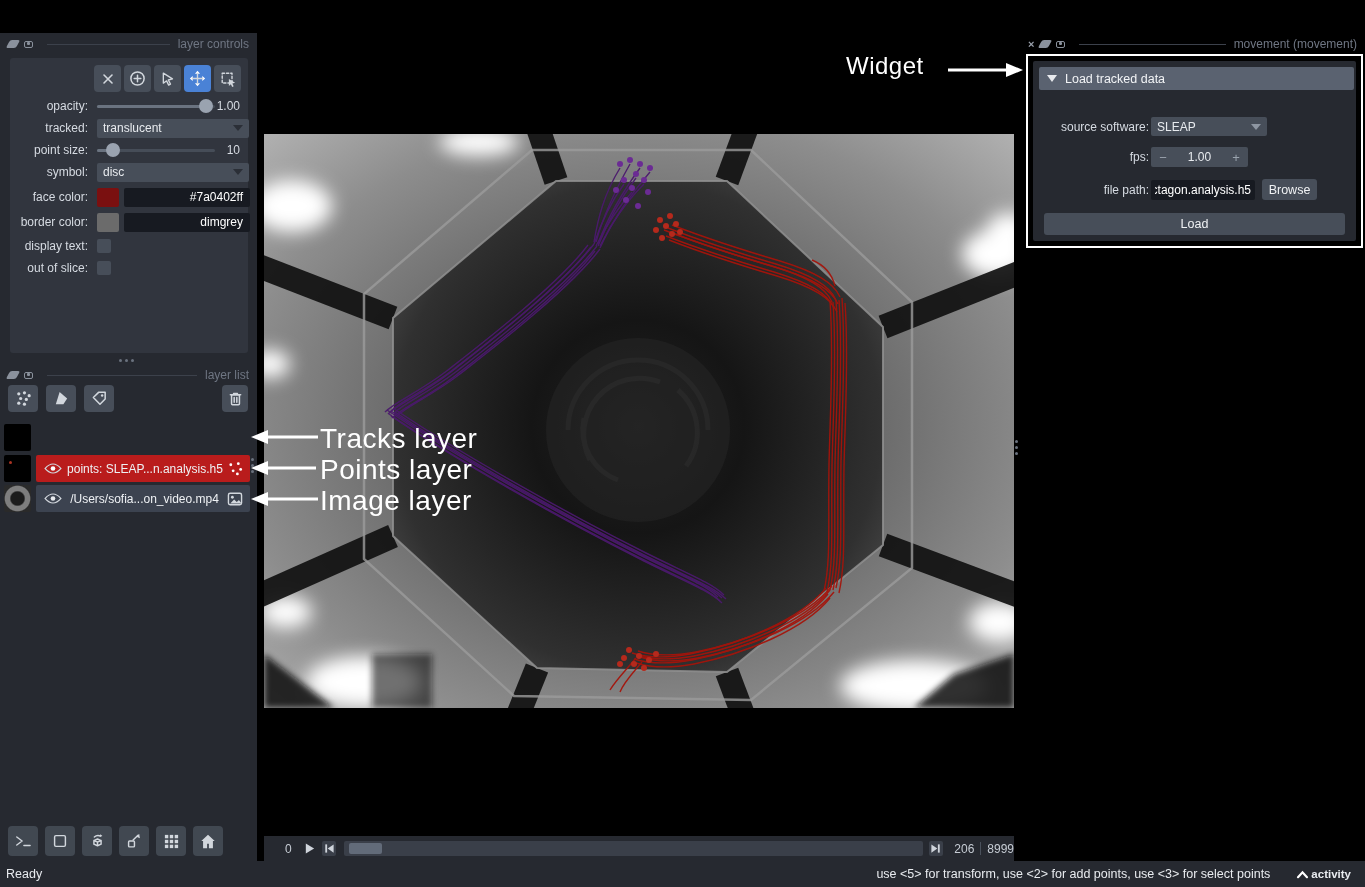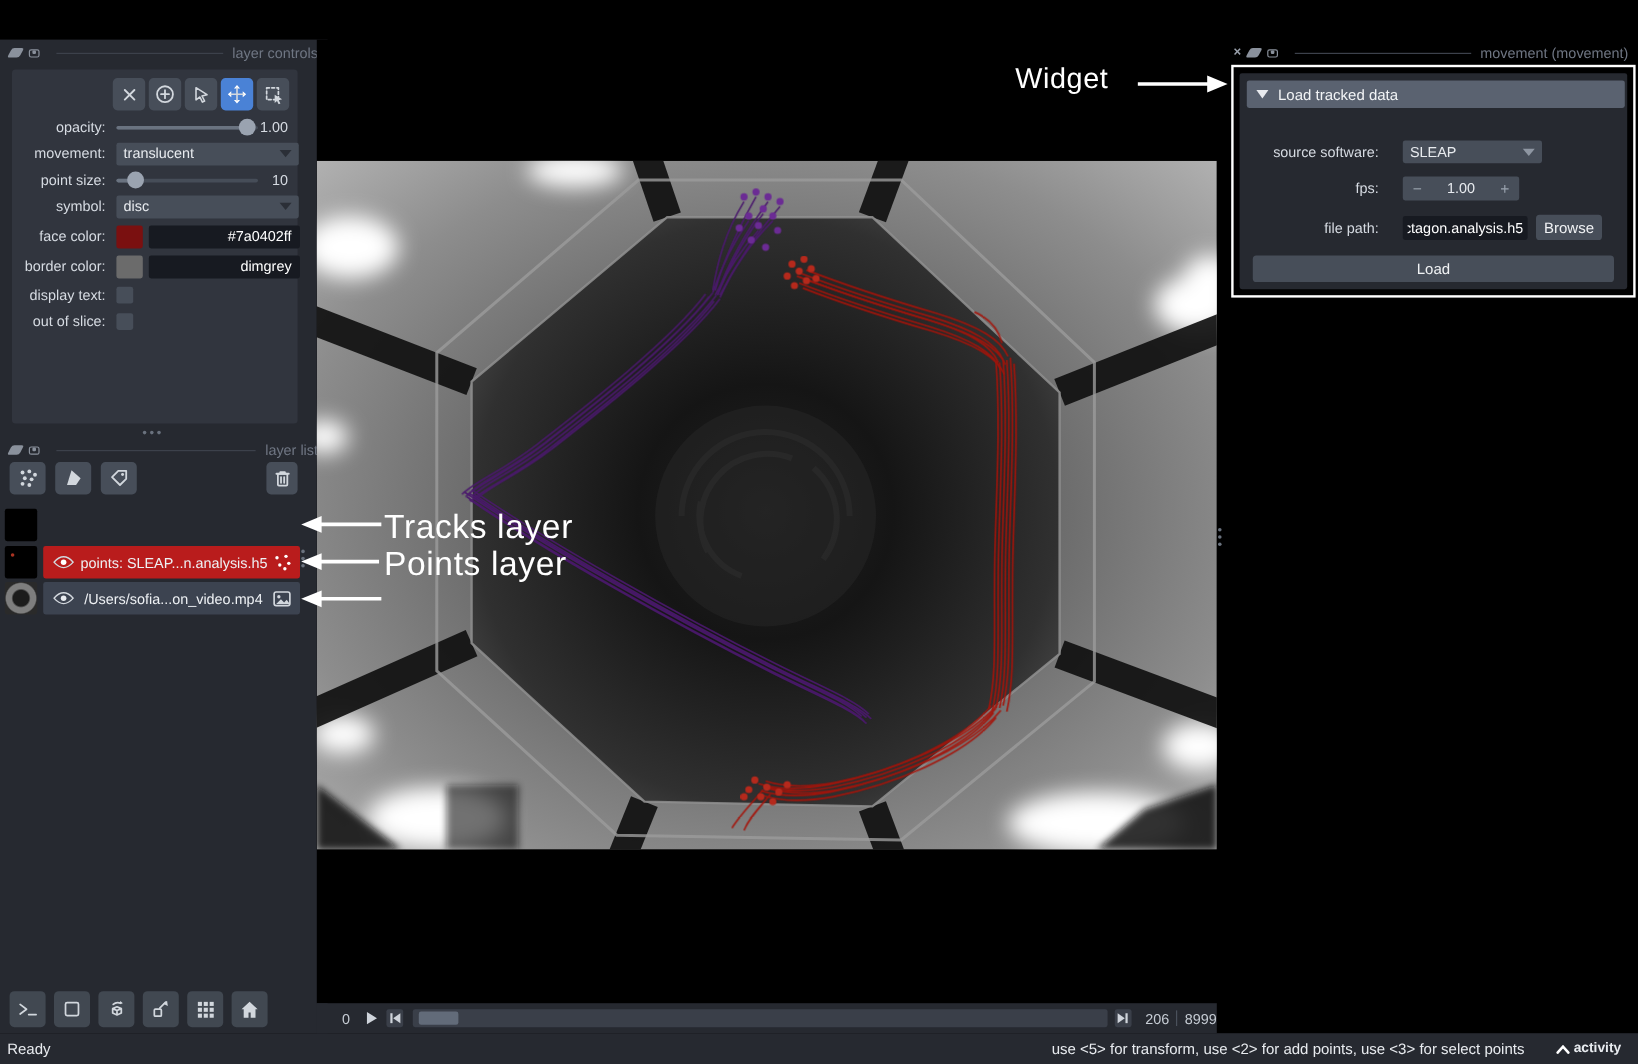--- a/index.html
+++ b/index.html
@@ -50,21 +50,21 @@
   .dots-h{position:absolute;display:flex;gap:3px;}
 
   
   .wbox{position:absolute;border:2px solid #fff;background:#000;padding:5px;}
   .winner{background:#262930;width:323px;height:180px;position:relative;border-radius:2px;}
   .sect{position:absolute;left:6px;top:6px;width:299px;height:23px;background:#5a6270;
         border-radius:2px;display:flex;align-items:center;padding:0 8px;color:#f2f4f6;font-size:12.5px;}
   .tri-down{width:0;height:0;border-left:5px solid transparent;border-right:5px solid transparent;
         border-top:7px solid #e8eaee;margin-right:8px;}
   .wrow{position:absolute;display:flex;align-items:center;color:#d6dbe2;font-size:12px;}
-  .wlabel{width:110px;text-align:right;margin-right:20px;flex:none;}
+  .wlabel{width:110px;text-align:right;margin-right:2px;flex:none;}
   .spin{width:97px;height:20px;background:#474e59;border-radius:2px;display:flex;
         align-items:center;color:#e8ebef;}
   .spin .pm{width:24px;text-align:center;color:#9aa3ae;font-size:13px;}
   .spin .val{flex:1;text-align:center;font-size:12px;}
   .pathin{width:96px;height:20px;background:#171a21;border-radius:2px;color:#fff;font-size:12px;
         display:flex;align-items:center;padding:0 4px;overflow:hidden;}
   .clip-left{direction:rtl;text-align:left;overflow:hidden;white-space:nowrap;width:100%;}
   .btn{background:#474e59;border-radius:3px;color:#f0f2f4;font-size:12.5px;display:flex;
        align-items:center;justify-content:center;}
 
@@ -87,21 +87,21 @@
   .ann{position:absolute;color:#fff;font-size:28px;letter-spacing:0.5px;}
   svg{display:block;}
   .icon-stroke{stroke:#d2d7dd;fill:none;stroke-width:1.6;stroke-linecap:round;stroke-linejoin:round;}
   .icon-fill{fill:#d2d7dd;}
 </style>
 </head>
 <body>
 
 <div id="app">
 
-  <div class="dock" style="left:0;top:33px;width:257px;height:828px;padding-left:16px;">
+  <div class="dock" style="left:0;top:33px;width:257px;height:828px;">
 
     <div class="dock-header">
       <span class="mini-ic mini-slant"></span>
       <span class="mini-ic mini-sq"></span>
       <span class="hline"></span>
       <span>layer controls</span>
     </div>
 
     <div class="panelbox" style="left:10px;top:25px;width:238px;height:295px;">
 
@@ -140,21 +140,21 @@
         <span class="clabel">opacity:</span>
         <div class="slider">
           <div class="strack"></div>
             <div class="sfill" style="width:108px;"></div>
           <div class="shandle" style="left:102px;"></div>
         </div>
         <span class="cval">1.00</span>
       </div>
 
       <div class="crow" style="top:60px;">
-        <span class="clabel">movement:</span>
+        <span class="clabel">tracked:</span>
         <div class="dd">
           <span>translucent</span>
           <span class="caret"></span>
         </div>
       </div>
 
       <div class="crow" style="top:82px;">
         <span class="clabel">point size:</span>
         <div class="slider">
           <div class="strack"></div>
@@ -612,18 +612,19 @@
     <path d="M18 1 1 8 18 15z" fill="#fff"></path>
       <line x1="14" y1="8" x2="68" y2="8" stroke="#fff" stroke-width="3"></line>
   </svg>
 
   <div class="ann" style="left:320px;top:454px;">Points layer</div>
   <svg width="66" height="16" viewBox="0 0 66 16" style="position:absolute;left:250px;top:460px;">
     <path d="M18 1 1 8 18 15z" fill="#fff"></path>
       <line x1="14" y1="8" x2="66" y2="8" stroke="#fff" stroke-width="3"></line>
   </svg>
 
+  <div class="ann" style="left:320px;top:485px;">Image layer</div>
   <svg width="68" height="16" viewBox="0 0 68 16" style="position:absolute;left:250px;top:491px;">
     <path d="M18 1 1 8 18 15z" fill="#fff"></path>
       <line x1="14" y1="8" x2="68" y2="8" stroke="#fff" stroke-width="3"></line>
   </svg>
 
 </div>
 
 </body></html>

